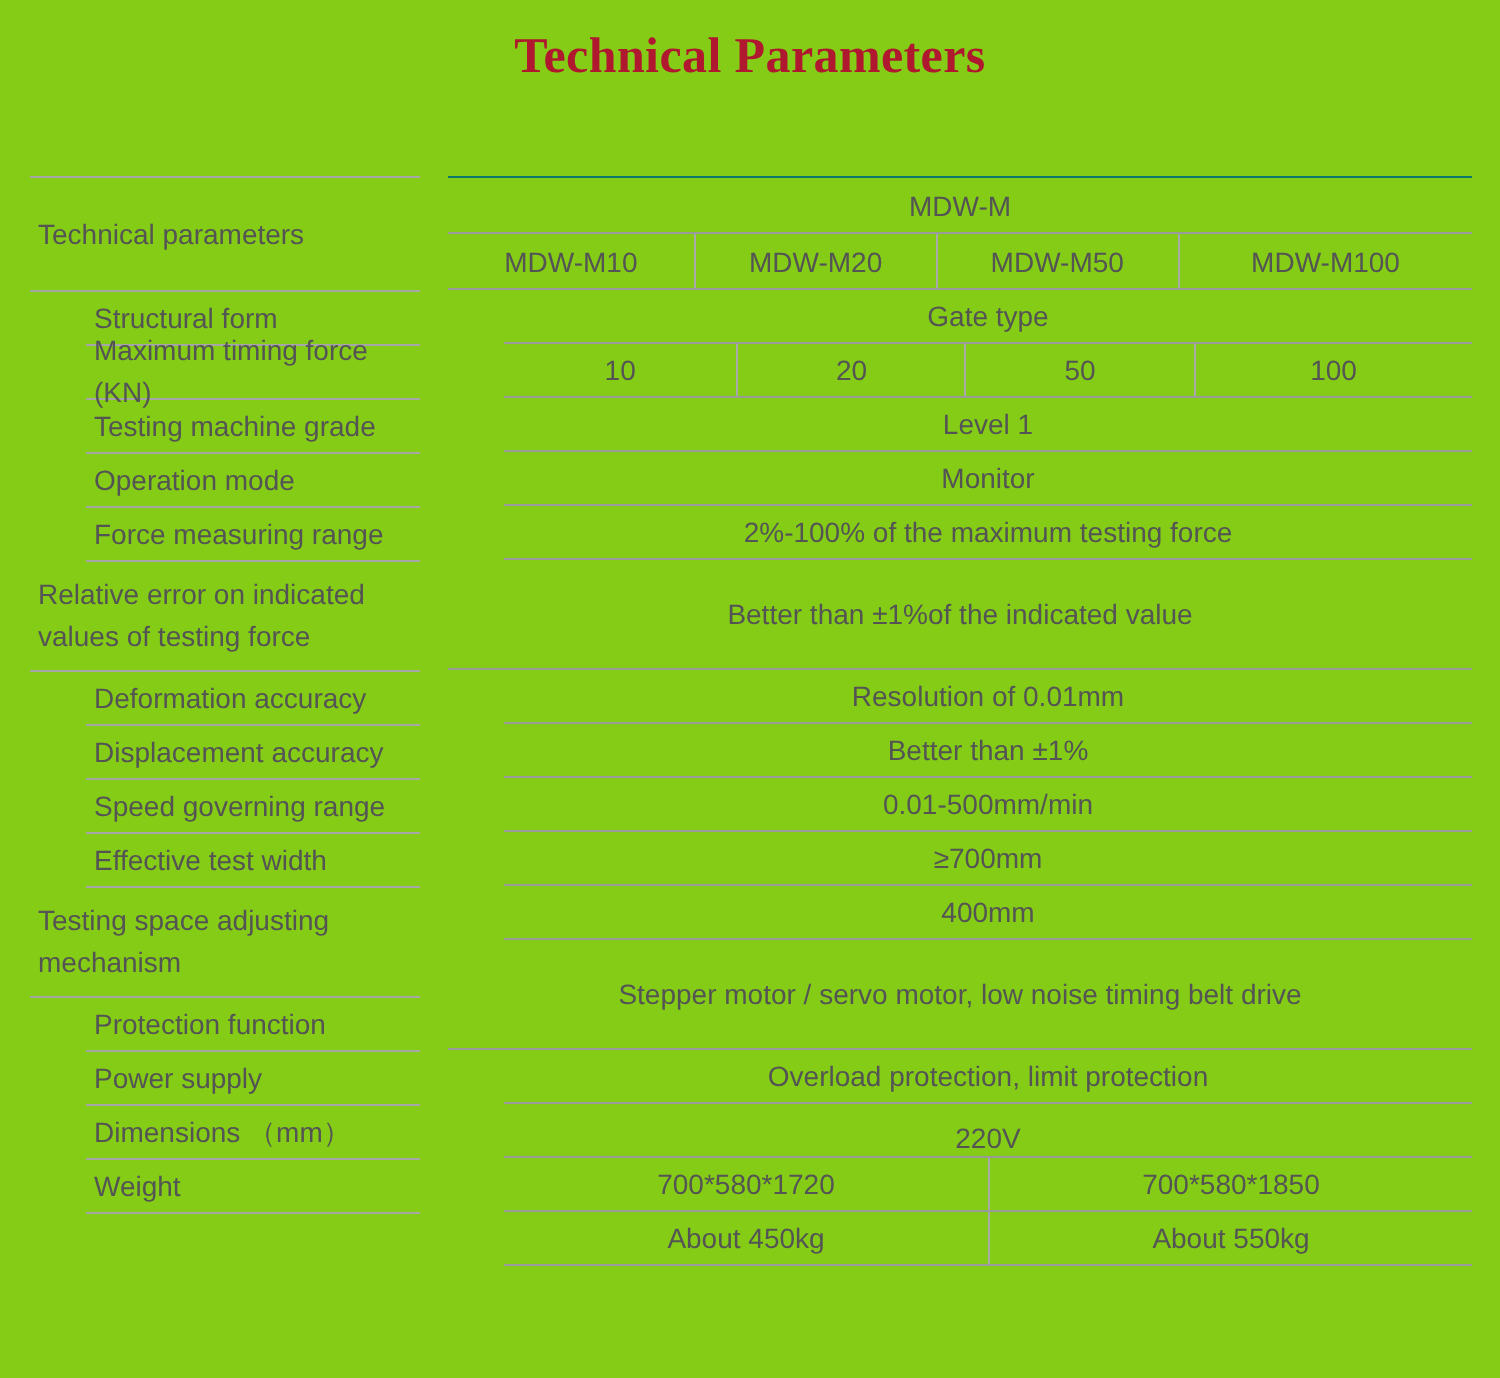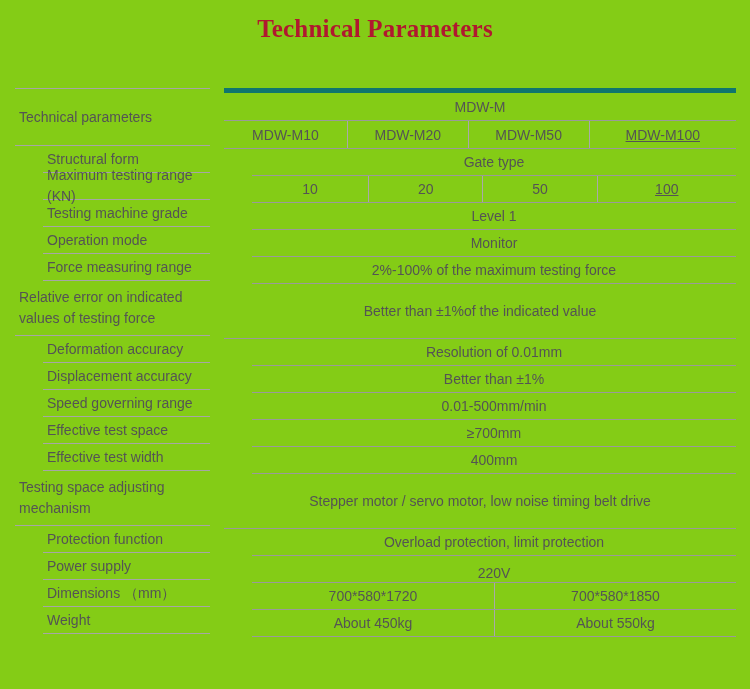--- a/index.html
+++ b/index.html
@@ -26,21 +26,21 @@
     top:88px;left:15px;
     display:flex;
   }
   .left-col{
     width:195px;
     border-top:1px solid #a6a6a6;
   }
   .col-gap{width:14px;}
   .right-col{
     width:512px;
-    border-top:5px solid #0f766e;
+    border-top:1px solid #0f766e;
   }
   .lcell{
     display:flex;align-items:center;
     box-sizing:border-box;
     padding:0 10px 0 4px;
     border-bottom:1px solid #a6a6a6;
     font-size:14px;line-height:21px;
     text-align:left;
   }
   .rrow{
@@ -58,42 +58,42 @@
   }
   .full{width:100%;}
   .h58{height:57px;}
   .h29{height:28px;}
   .h28{height:27px;margin-left:28px;}
   .h56{height:55px;}
   .div-left{border-left:1px solid #a9a9a9;}
   .c1{width:24.0%;}
   .c2{width:23.6%;}
   .c3{width:23.6%;}
-  .c4{width:28.8%;text-decoration:underline;}
+  .c4{width:28.8%;}
   .half{width:50%;}
   .bottom-align{align-items:flex-end;padding-bottom:1px;line-height:15px;}
 </style>
 </head>
 <body>
 
 <div class="page">
 
   <h1 class="title">Technical Parameters</h1>
 
   <div class="spec-table">
 
     <div class="left-col">
       <div class="lcell h58">
           <span>Technical parameters</span>
         </div>
       <div class="lcell h28">
           <span>Structural form</span>
         </div>
       <div class="lcell h28">
-          <span>Maximum testing range (KN)</span>
+          <span>Maximum timing force (KN)</span>
         </div>
       <div class="lcell h28">
           <span>Testing machine grade</span>
         </div>
       <div class="lcell h28">
           <span>Operation mode</span>
         </div>
       <div class="lcell h28">
           <span>Force measuring range</span>
         </div>
@@ -101,23 +101,20 @@
           <span>Relative error on indicated values of testing force</span>
         </div>
       <div class="lcell h28">
           <span>Deformation accuracy</span>
         </div>
       <div class="lcell h28">
           <span>Displacement accuracy</span>
         </div>
       <div class="lcell h28">
           <span>Speed governing range</span>
-        </div>
-      <div class="lcell h28">
-          <span>Effective test space</span>
         </div>
       <div class="lcell h28">
           <span>Effective test width</span>
         </div>
       <div class="lcell h56">
           <span>Testing space adjusting mechanism</span>
         </div>
       <div class="lcell h28">
           <span>Protection function</span>
         </div>

